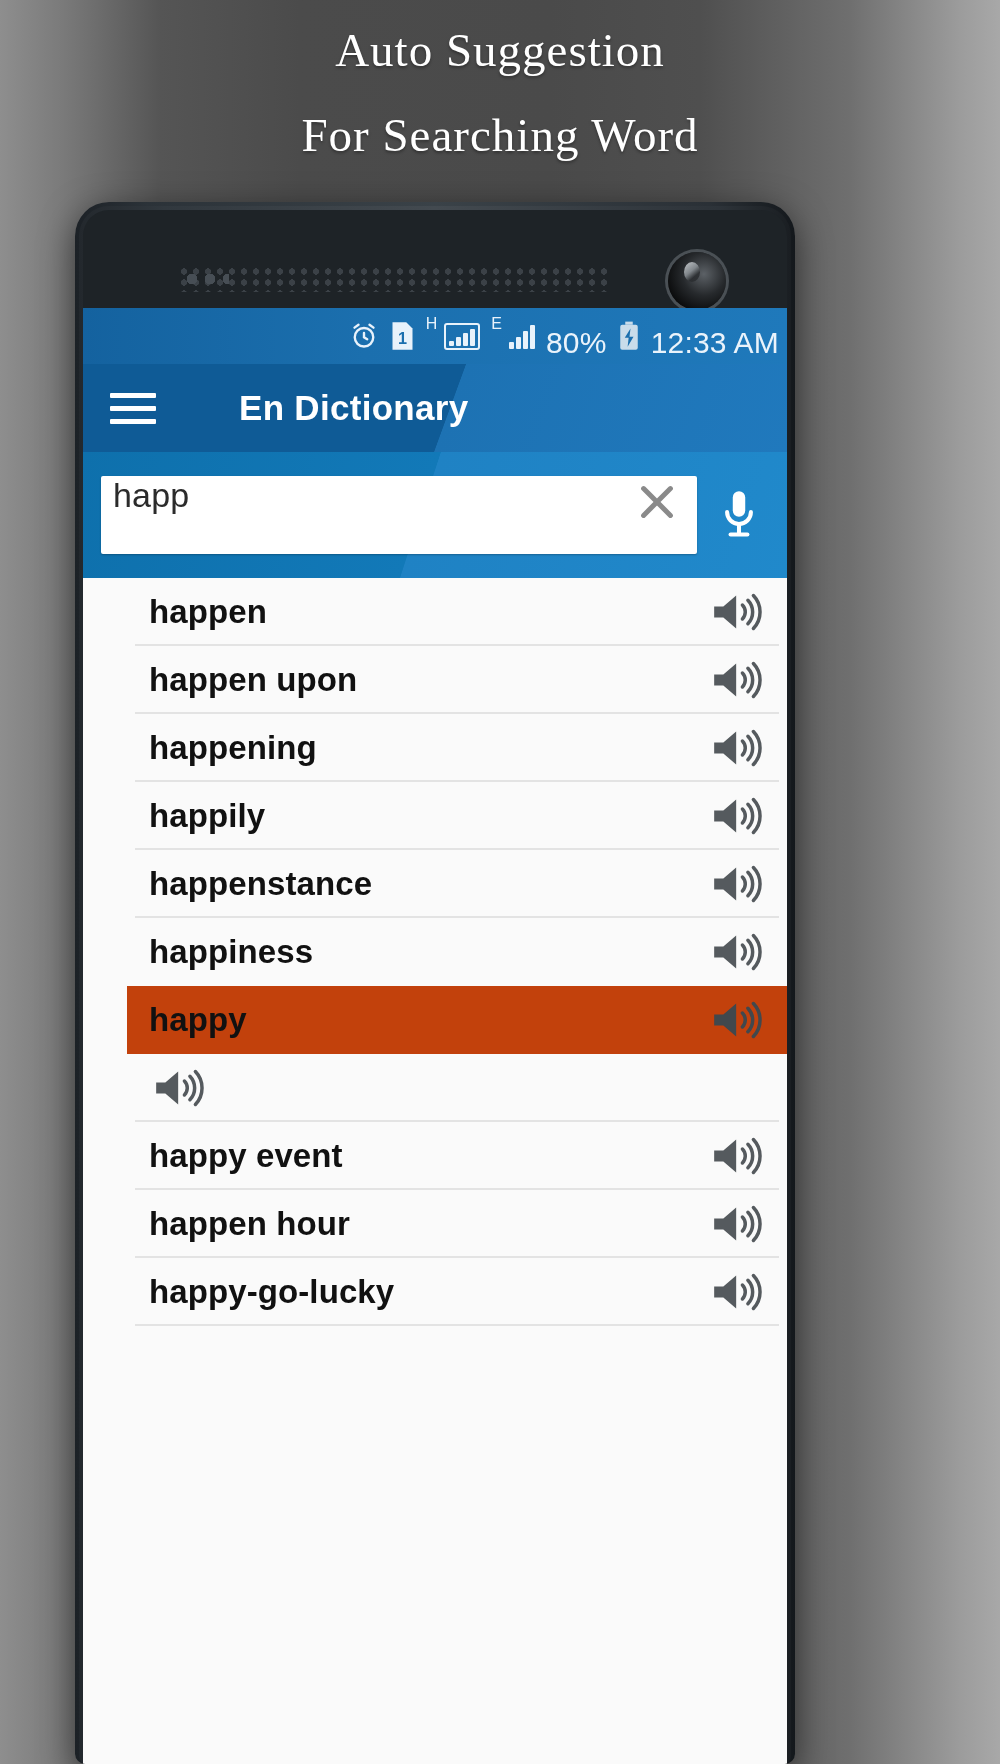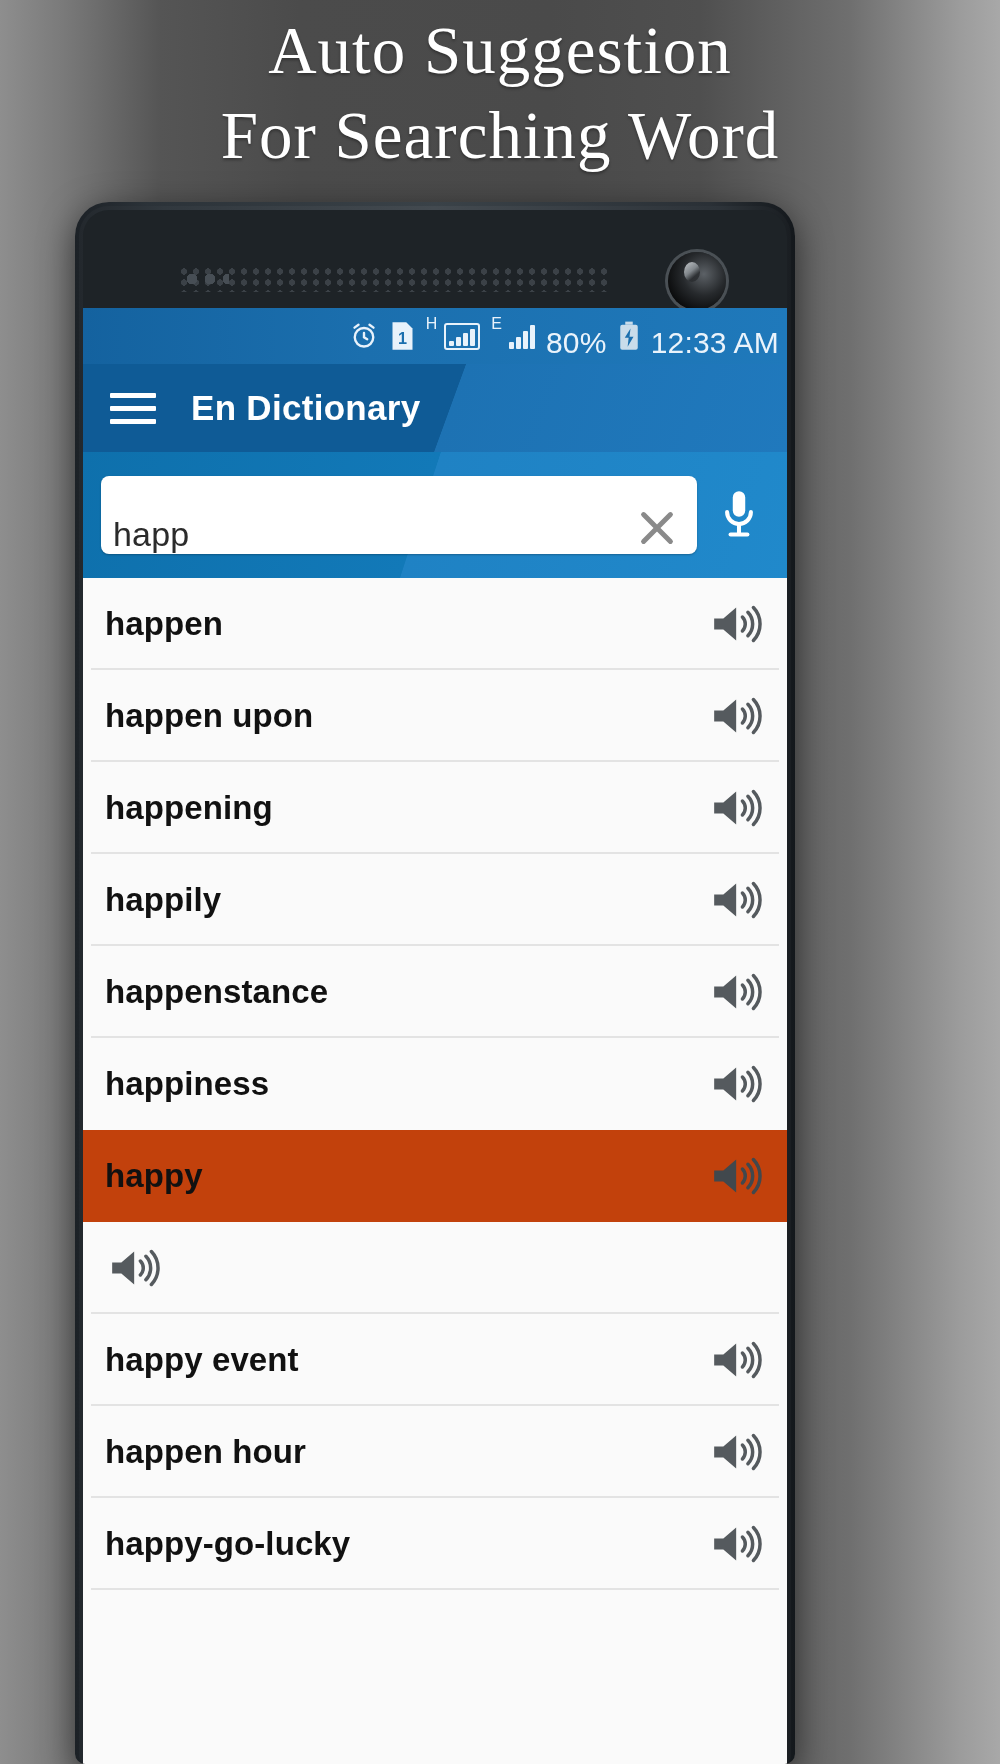--- a/index.html
+++ b/index.html
@@ -19,21 +19,21 @@
         #8e8e8e 0%, #7b7b7b 6%, #555555 16%, #4b4b4b 30%,
         #4a4a4a 55%, #4f4f4f 70%, #6f6f6f 85%, #9c9c9c 96%, #a8a8a8 100%);
   }
 
   
   #promo-title {
     position:absolute; top:8px; left:0; width:1000px;
     text-align:center;
     font-family:"Liberation Serif", serif;
     color:#ffffff;
-    font-size:67px;
+    font-size:47px;
     line-height:85px;
     letter-spacing:1px;
     white-space:pre-line;
     text-shadow:0 2px 3px rgba(0,0,0,.35);
   }
 
   
   #phone {
     position:absolute;
     left:75px; top:202px;
@@ -108,48 +108,48 @@
   .boxed-bars .bars{height:18px}
   .boxed-bars .bars i:nth-child(1){height:5px}
   .boxed-bars .bars i:nth-child(2){height:9px}
   .boxed-bars .bars i:nth-child(3){height:13px}
   .boxed-bars .bars i:nth-child(4){height:17px}
 
   
   #app-bar{
     height:88px; width:100%;
     background:linear-gradient(110deg,#0f5b96 0%,#0f5b96 52%,#1d72b3 52.1%,#2079bd 100%);
-    display:flex; align-items:center; padding-left:22px;
+    display:flex; align-items:center; padding-left:22px;gap:48px;
   }
   #hamburger-button{ width:56px; height:56px; display:flex; flex-direction:column;
     justify-content:center; align-items:center; gap:8px; cursor:pointer;}
   #hamburger-button span{ display:block; width:46px; height:5px; background:#ffffff; border-radius:1px;}
   #app-title{ color:#ffffff; font-size:35px; font-weight:bold; margin-left:30px; letter-spacing:.3px;}
 
   
   #search-area{
     height:126px; width:100%;
     background:linear-gradient(108deg,#0e70ac 0%,#1279b8 48%,#1f82c4 48.1%,#2089cb 100%);
     display:flex; align-items:center; padding:0 6px 0 18px;
   }
   #search-box{
-    flex:1; height:78px; background:#ffffff; border-radius:8px;
-    display:flex; align-items:flex-end; padding:0 14px 0 12px;
+    flex:1; height:78px; background:#ffffff; border-radius:2px;
+    display:flex; align-items:flex-start; padding:0 14px 0 12px;
     box-shadow:0 1px 2px rgba(0,0,0,.25);
   }
   #search-input-value{ flex:1; font-size:34px; color:#2b2b2b; letter-spacing:.2px;}
   #clear-icon{ width:52px; height:52px; display:flex; align-items:center; justify-content:center; cursor:pointer;}
   #mic-button{ width:84px; display:flex; align-items:center; justify-content:center; cursor:pointer;}
 
   
   #suggestion-list{ width:100%; background:#fafafa; }
   .sug-row{
-    height:92px; display:flex; align-items:center;
+    height:68px; display:flex; align-items:center;
     padding:0 18px 0 22px;
-    position:relative; background:#fafafa; cursor:pointer;
+    position:relative; background:#fafafa; cursor:pointer;margin-left:44px;
   }
   .sug-row.selected{ background:#c2410c; }
   .sug-row .sep{
     position:absolute; left:8px; right:8px; bottom:0; height:2px; background:#e3e3e3;
   }
   .sug-row.selected .sep, .sug-row.before-selected .sep{ background:transparent; }
   .sug-label{ flex:1; font-size:33px; font-weight:bold; color:#111111; letter-spacing:.1px;}
   .speaker-icon{ width:62px; height:46px; display:flex; align-items:center; justify-content:center; cursor:pointer;}
 </style>
 </head>

